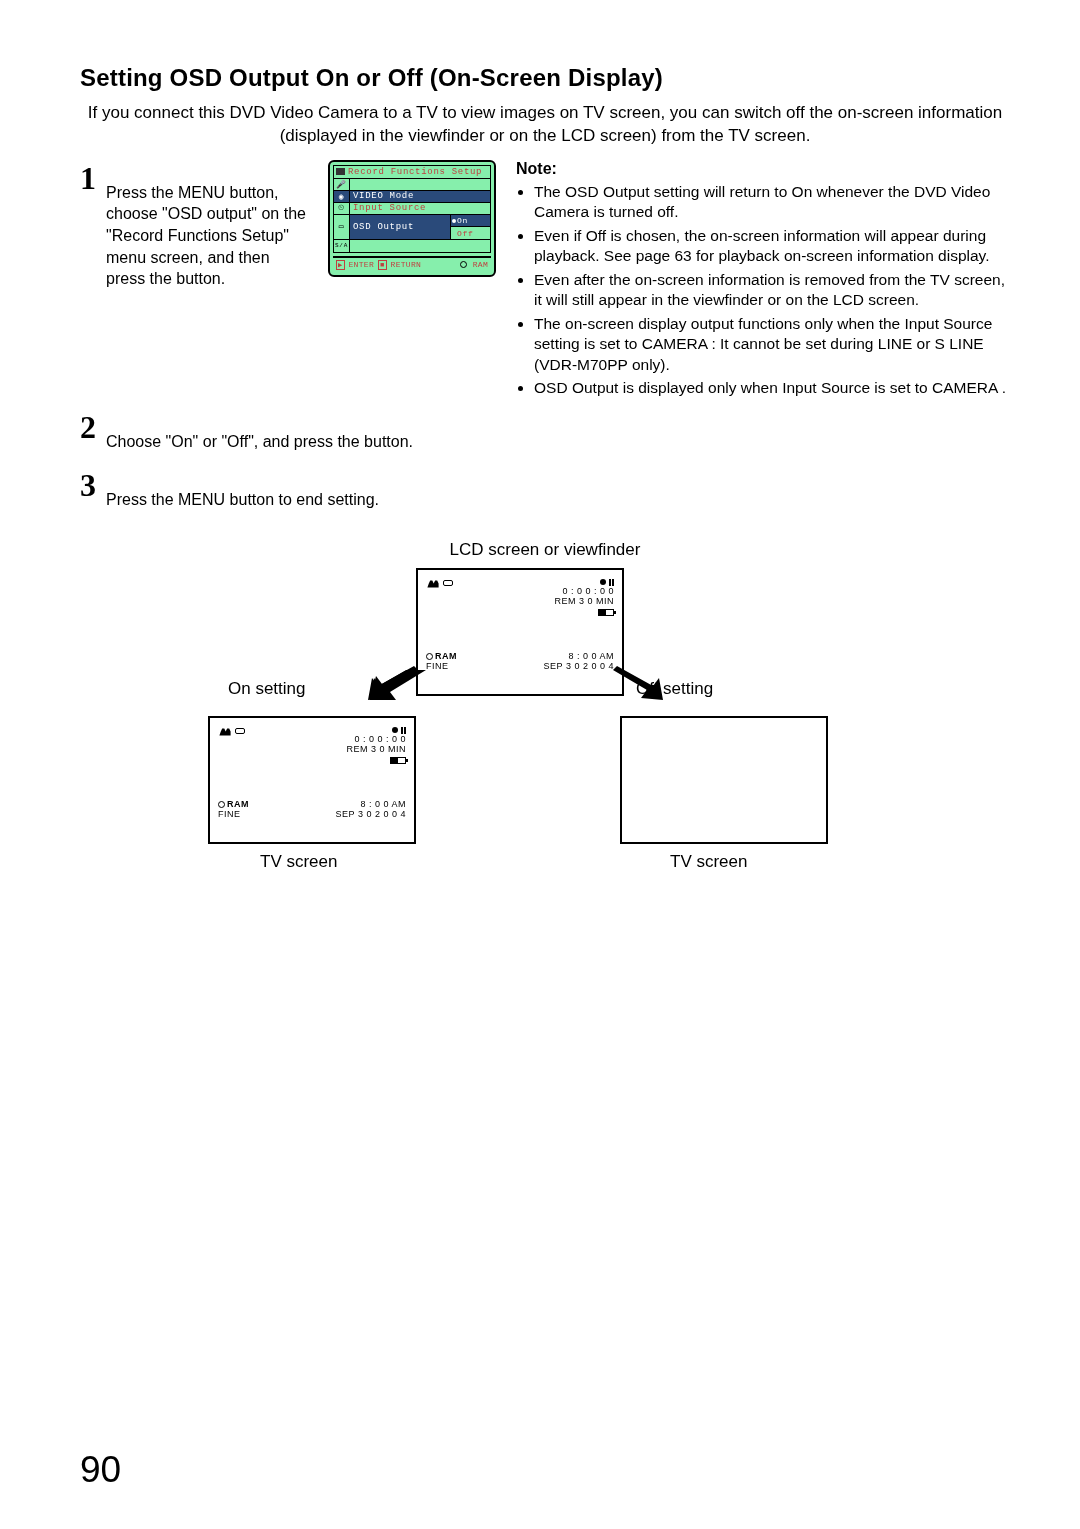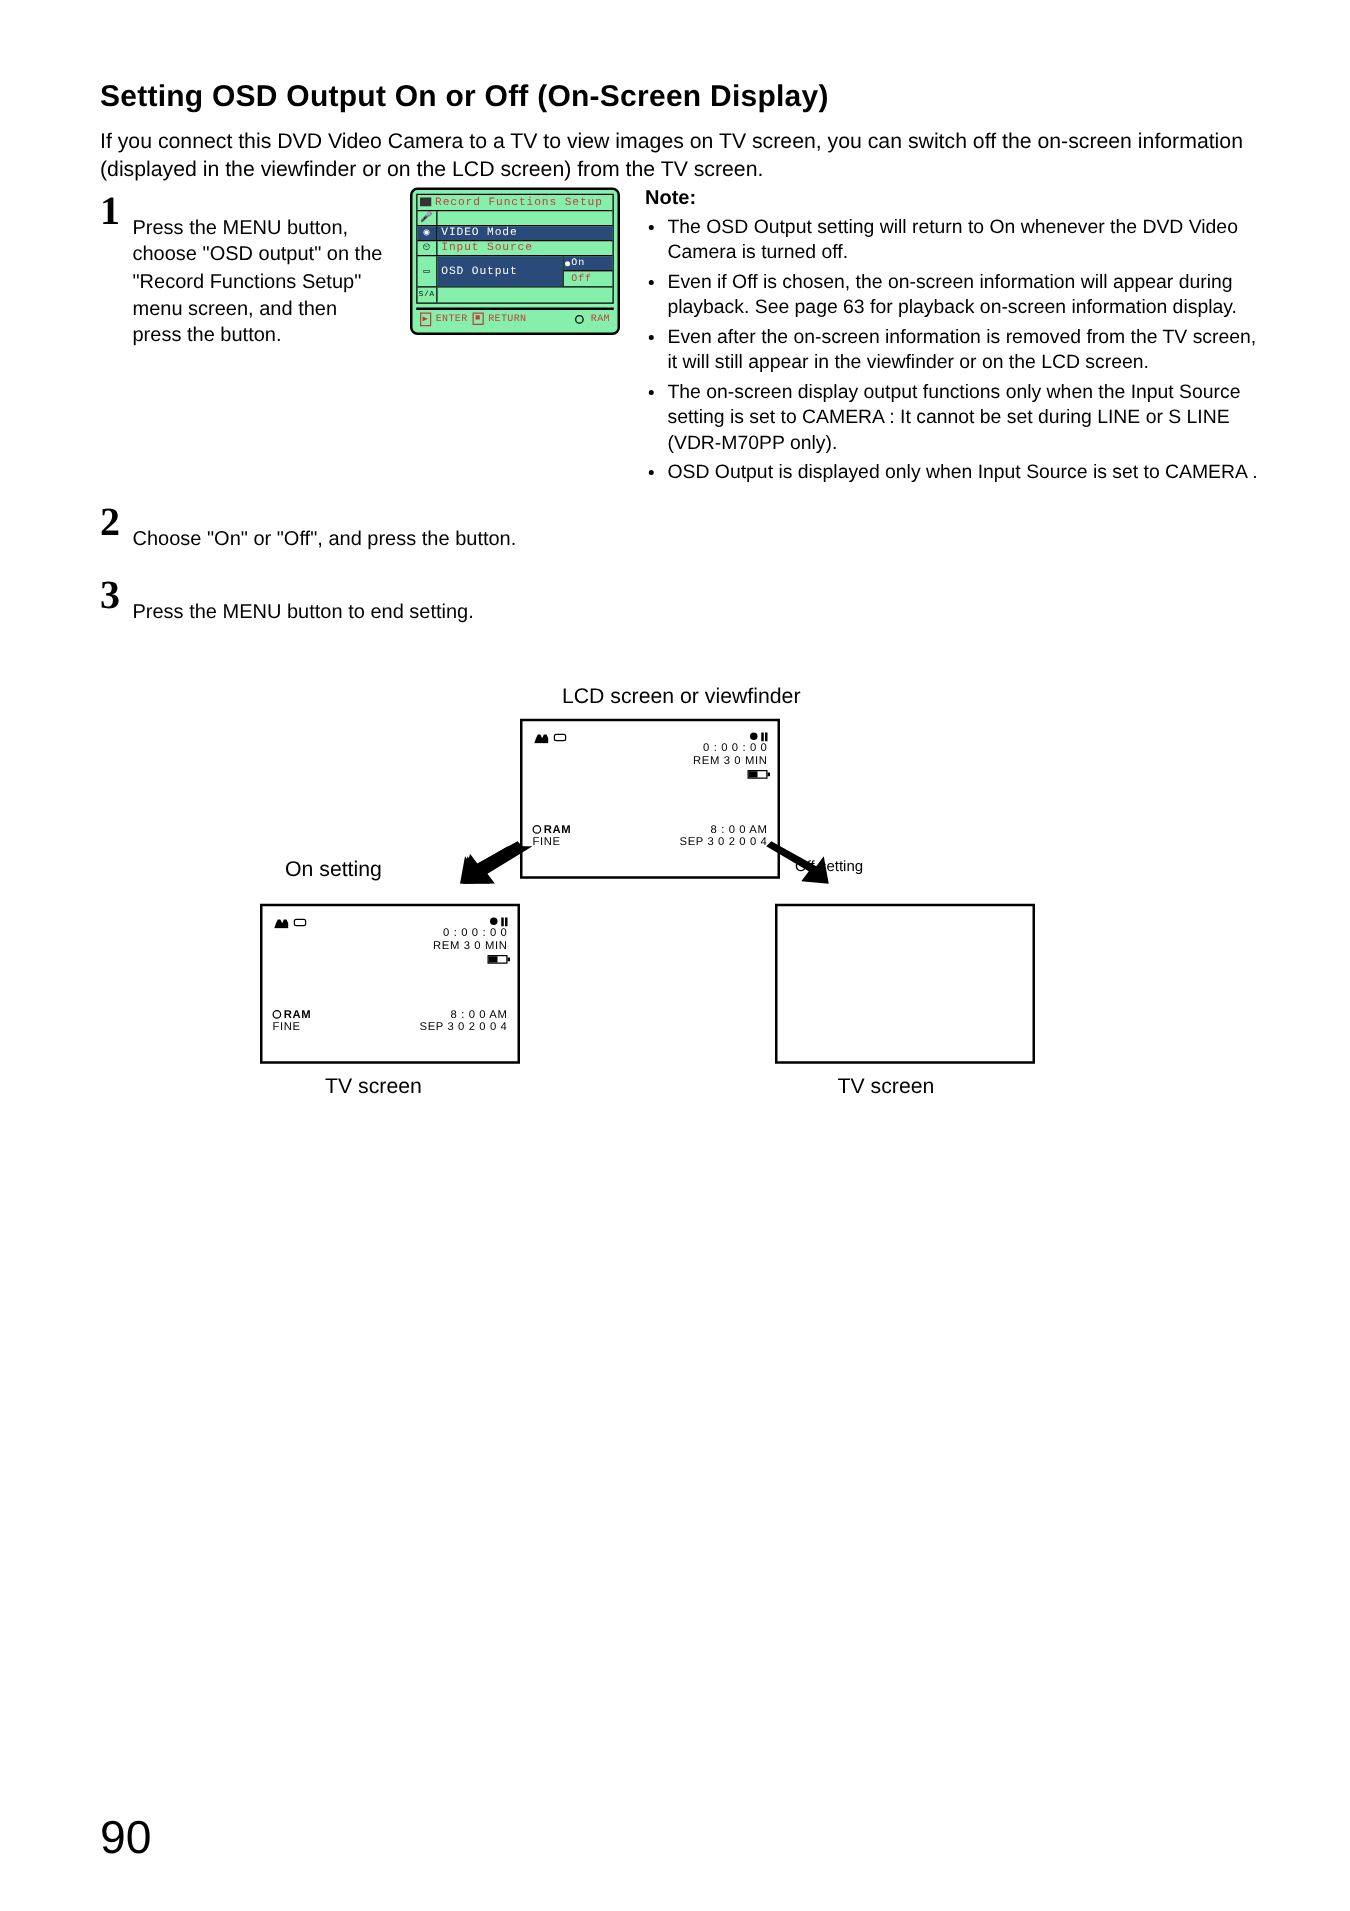--- a/index.html
+++ b/index.html
@@ -1,19 +1,19 @@
 <!DOCTYPE html>
 <html><head>
 <meta charset="utf-8">
 <style>
   * { box-sizing: border-box; margin: 0; padding: 0; }
   html, body { width: 1080px; height: 1529px; background: #fff; font-family: Arial, Helvetica, sans-serif; color: #000; }
   .page { padding: 64px 70px 40px 80px; position: relative; height: 100%; }
   .title { font-size: 24px; font-weight: bold; letter-spacing: 0.2px; margin-bottom: 10px; }
-  .intro { font-size: 17px; line-height: 1.35; margin-bottom: 2px; }
+  .intro { font-size: 17px; line-height: 1.35; margin-bottom: 12px; text-align: center; }
   .cols { display: flex; gap: 18px; }
   .left { width: 230px; }
   .mid { width: 170px; }
   .right { flex: 1; }
   .stepnum { font-family: "Times New Roman", serif; font-size: 32px; font-weight: bold; display: inline-block; width: 20px; vertical-align: top; }
   .step { font-size: 16px; line-height: 1.35; margin-top: 22px; }
   .step-block { margin-bottom: 14px; }
   .step-row { display: flex; align-items: flex-start; gap: 6px; }
   .step-body { flex: 1; }
   .note-title { font-weight: bold; font-size: 16px; margin-bottom: 4px; }
@@ -31,29 +31,29 @@
   .menu-row.sel .menu-text { background: #2a4a7a; color: #fff; }
   .opt-col { width: 40px; border-left:1px solid #000; display:flex; flex-direction:column; }
   .opt { flex:1; border-bottom:1px solid #000; font-size:8px; display:flex; align-items:center; padding-left:6px; color:#c04040; position:relative; }
   .opt:last-child { border-bottom:none; }
   .opt.sel { background:#2a4a7a; color:#fff; }
   .opt .dot { position:absolute; left:1px; width:4px; height:4px; background:#fff; border-radius:50%; }
   .menu-footer { border-top: 2px solid #000; margin: 0 3px 3px 3px; padding: 2px 3px; display:flex; justify-content:space-between; font-size:8px; color:#c04040; letter-spacing:0.3px; }
   .menu-footer .grp { display:flex; gap:4px; align-items:center; }
   .sq { display:inline-block; border:1px solid #c04040; font-size:7px; padding:0 1px; vertical-align:middle; }
   
-  .diagram { margin-top: 46px; position: relative; height: 420px; }
+  .diagram { margin-top: 29px; position: relative; height: 420px; }
   .diag-title { text-align: center; font-size: 17px; position:absolute; left:0; right:0; top:0; }
   .top-screen { position:absolute; left: 336px; top: 28px; width: 208px; height: 128px; border: 2px solid #000; }
   .arrow-left { position:absolute; left: 290px; top: 130px; width: 56px; height: 30px; }
   .arrow-right { position:absolute; left: 525px; top: 130px; width: 56px; height: 30px; }
   .bot-left { position:absolute; left: 128px; top: 176px; width: 208px; height: 128px; border: 2px solid #000; }
   .bot-right { position:absolute; left: 540px; top: 176px; width: 208px; height: 128px; border: 2px solid #000; }
   .lbl-on { position:absolute; left: 148px; top: 139px; font-size:17px; }
-  .lbl-off { position:absolute; left: 556px; top: 139px; font-size:12px; }
+  .lbl-off { position:absolute; left: 556px; top: 139px; font-size:17px; }
   .lbl-tv1 { position:absolute; left: 180px; top: 312px; font-size:17px; }
   .lbl-tv2 { position:absolute; left: 590px; top: 312px; font-size:17px; }
   
   .osd { font-family: Arial, sans-serif; font-size: 9px; letter-spacing: 0.5px; position:relative; width:100%; height:100%; }
   .osd .tl { position:absolute; left:8px; top:8px; display:flex; align-items:center; gap:3px; }
   .people-ico { width:14px; height:10px; background:#000; clip-path: polygon(20% 60%, 30% 30%, 45% 30%, 55% 60%, 65% 30%, 80% 30%, 90% 60%, 90% 100%, 10% 100%); }
   .tape-ico { width:10px; height:6px; border:1px solid #000; border-radius:2px; position:relative; }
   .osd .tr { position:absolute; right:8px; top:8px; text-align:right; line-height:1.1; }
   .rec-dot { display:inline-block; width:6px; height:6px; background:#000; border-radius:50%; vertical-align:middle; }
   .pause-ico { display:inline-flex; gap:1px; vertical-align:middle; }

